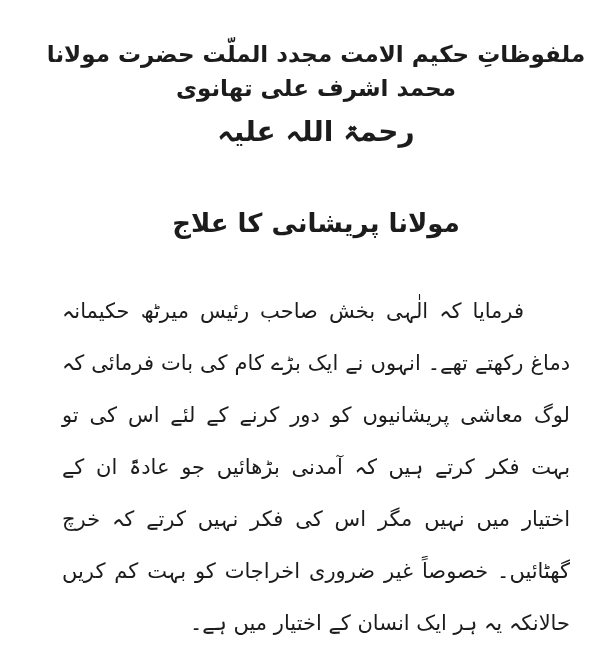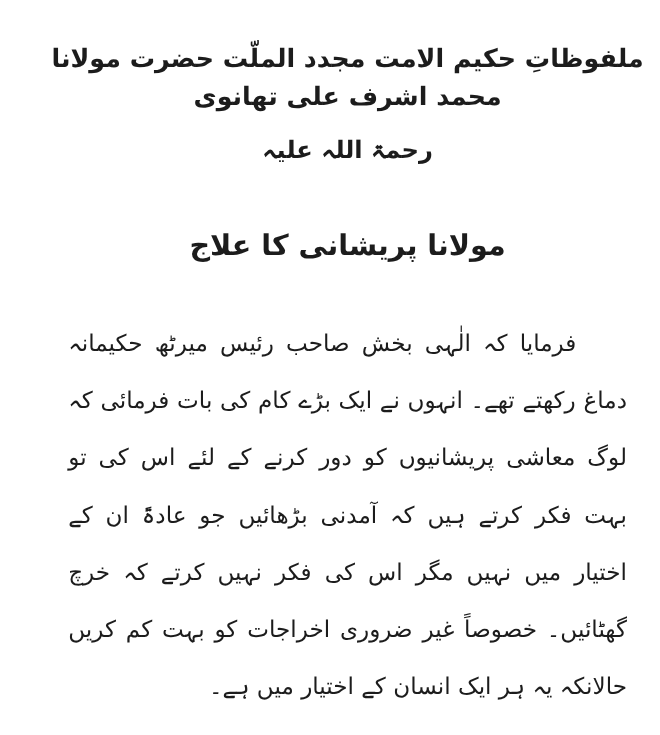--- a/index.html
+++ b/index.html
@@ -26,23 +26,23 @@
     margin: 0 14px;
     display: flex;
     align-items: center;
     justify-content: center;
     text-align: center;
     font-size: 23px;
     font-weight: 700;
     line-height: 1.5;
   }
   .honorific {
-    margin-top: 13px;
+    margin-top: 3px;
     text-align: center;
-    font-size: 22px;
+    font-size: 28px;
     font-weight: 700;
     line-height: 1.5;
   }
   .section-heading {
     margin: 52px 0 0 0;
     text-align: center;
     font-size: 26px;
     font-weight: 700;
     line-height: 1.45;
   }

